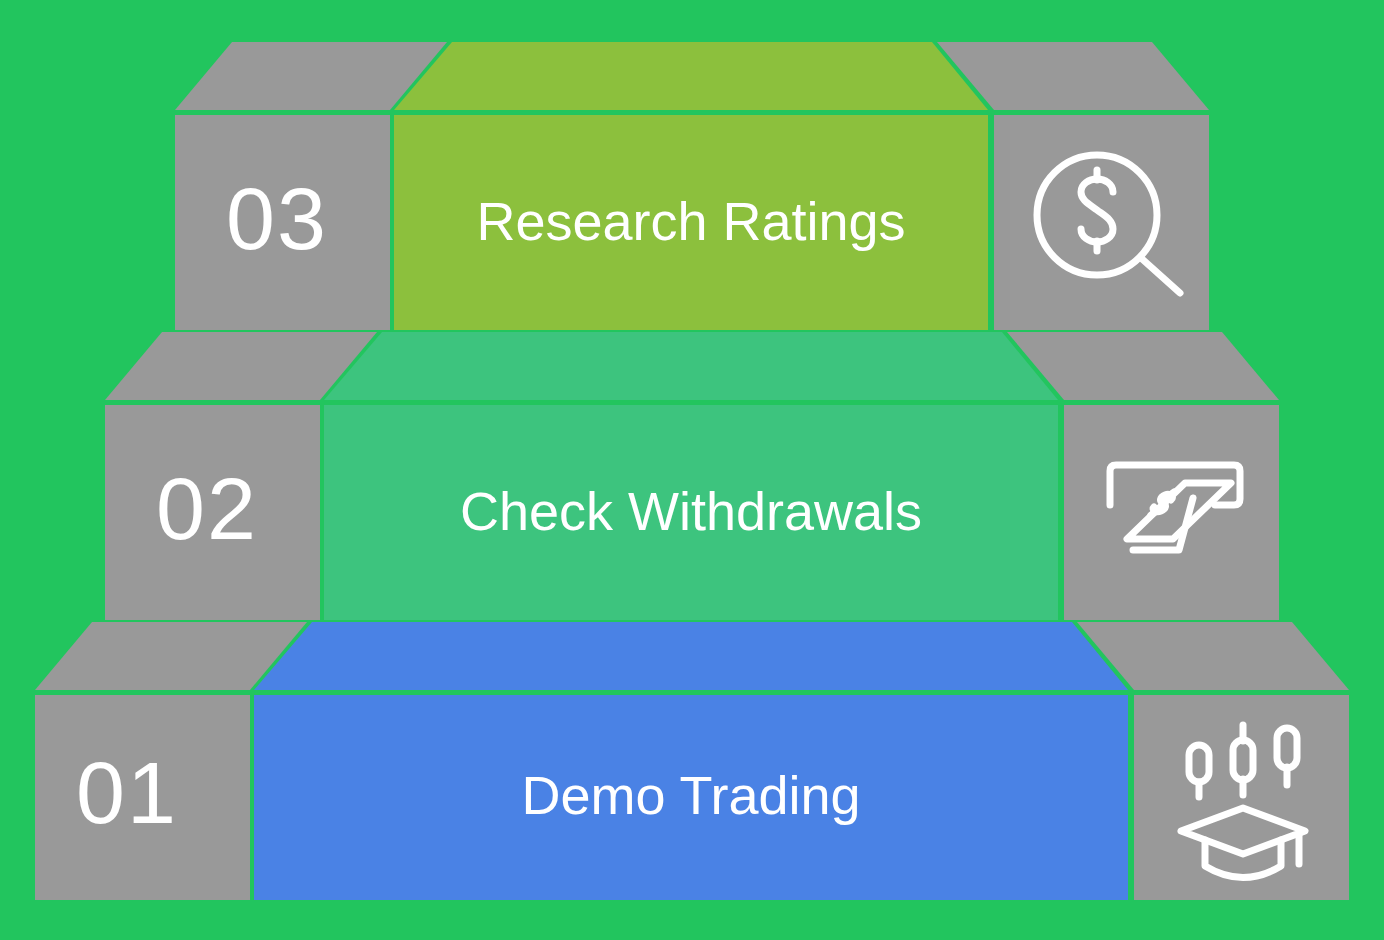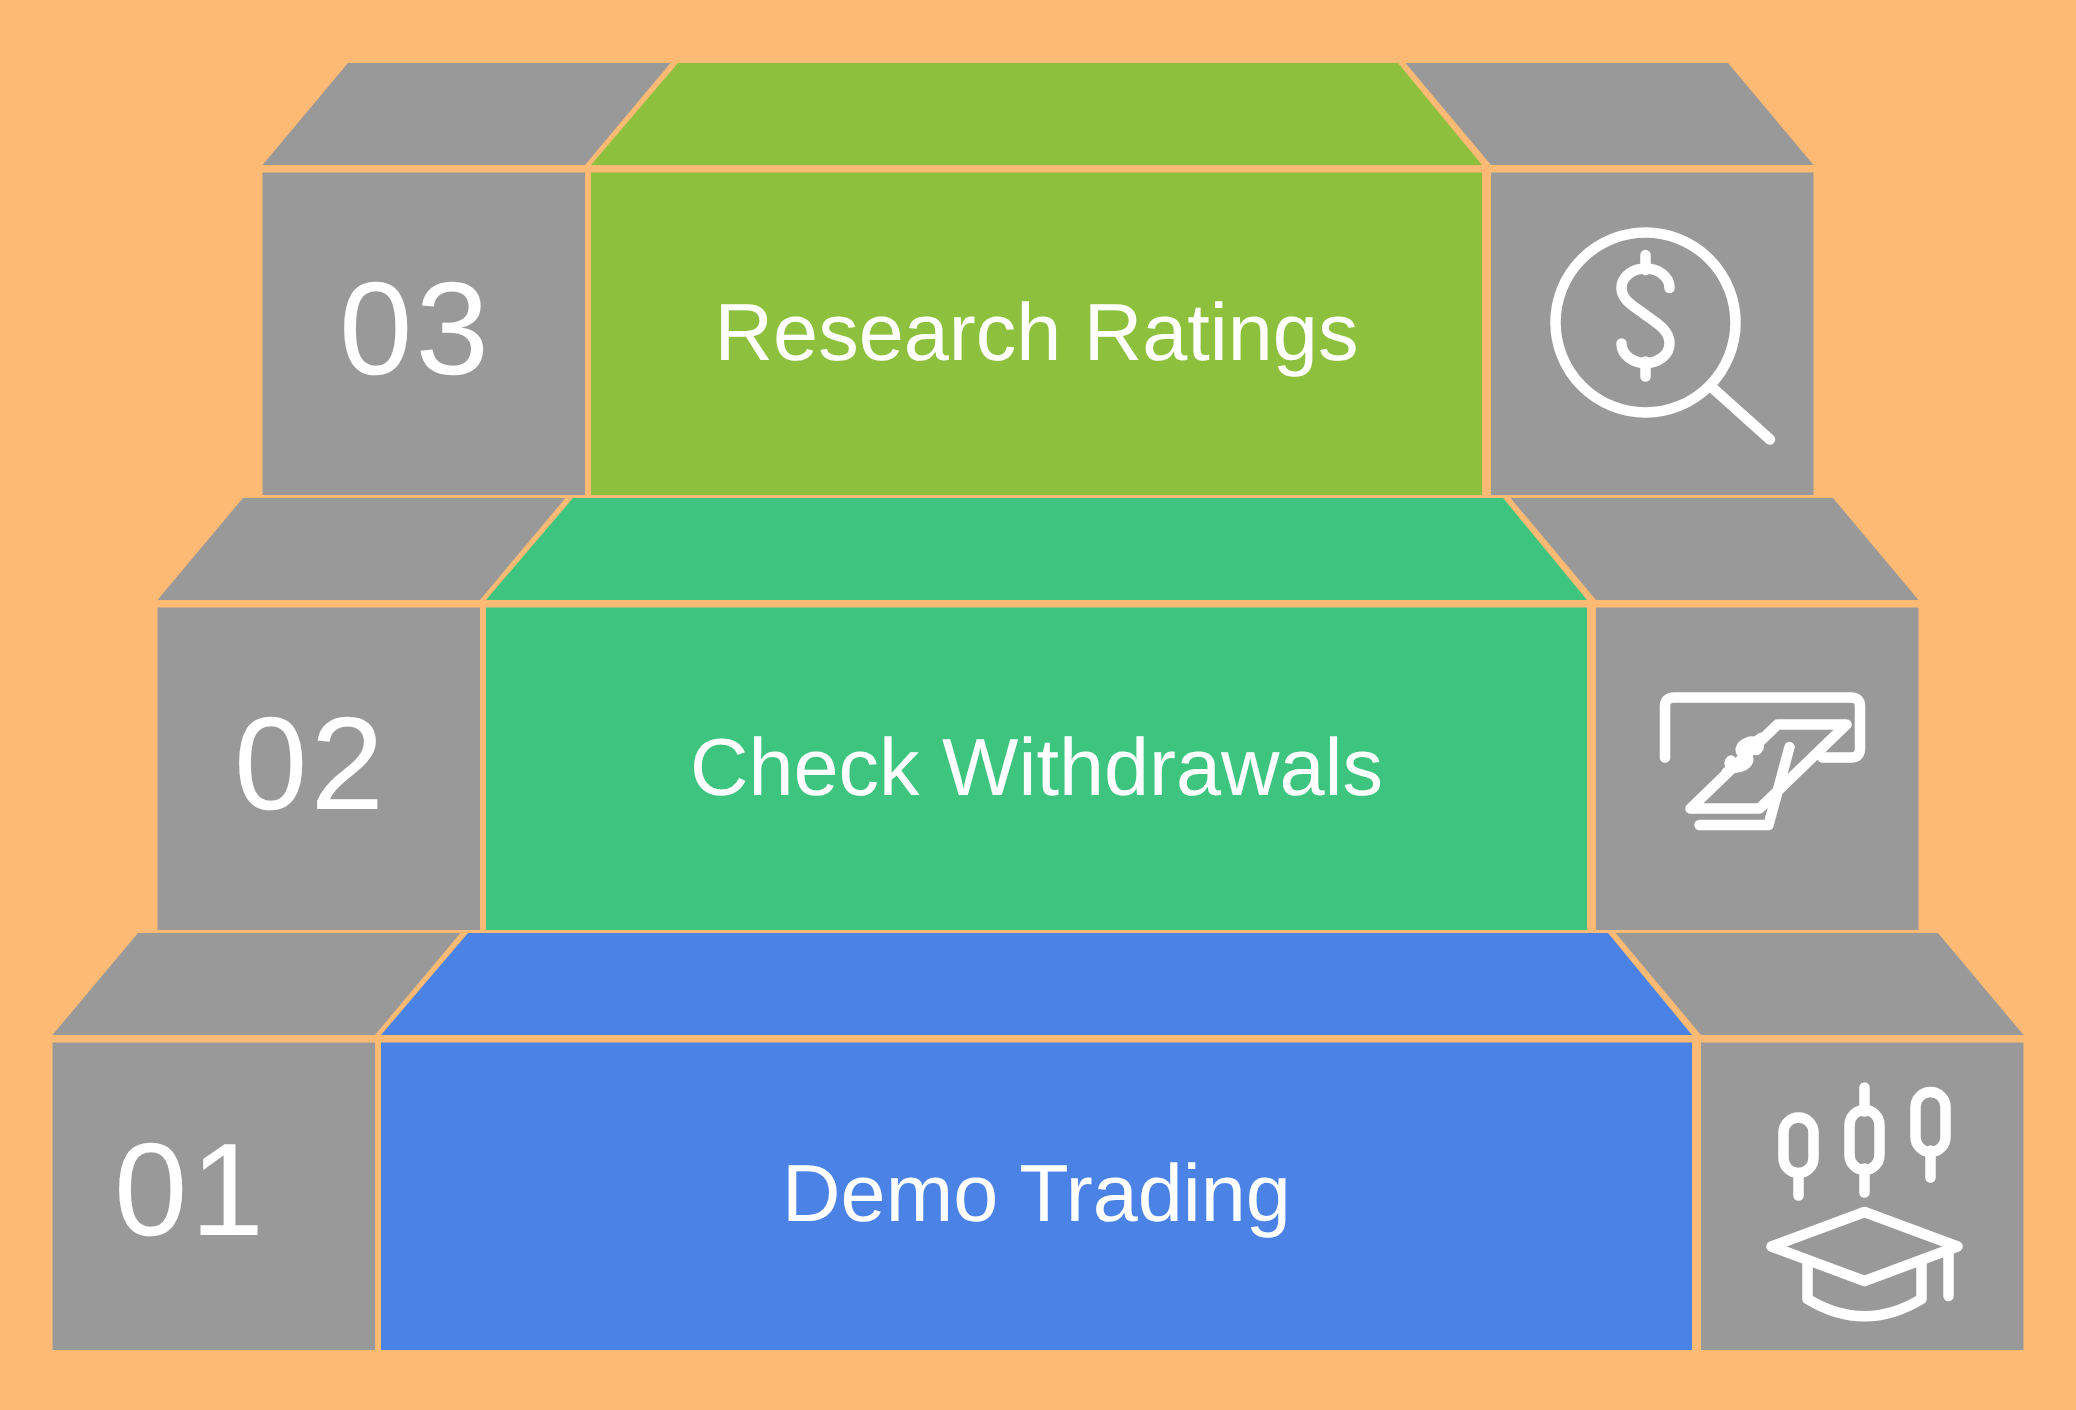--- a/index.html
+++ b/index.html
@@ -10,21 +10,21 @@
   body {
     width: 1384px;
     height: 940px;
     overflow: hidden;
     font-family: "Liberation Sans", sans-serif;
   }
   #stage {
     position: relative;
     width: 1384px;
     height: 940px;
-    background: #fdba74;
+    background: #22c55e;
   }
   svg.diagram {
     position: absolute;
     left: 0;
     top: 0;
     width: 1384px;
     height: 940px;
     display: block;
   }
   .step-label {

